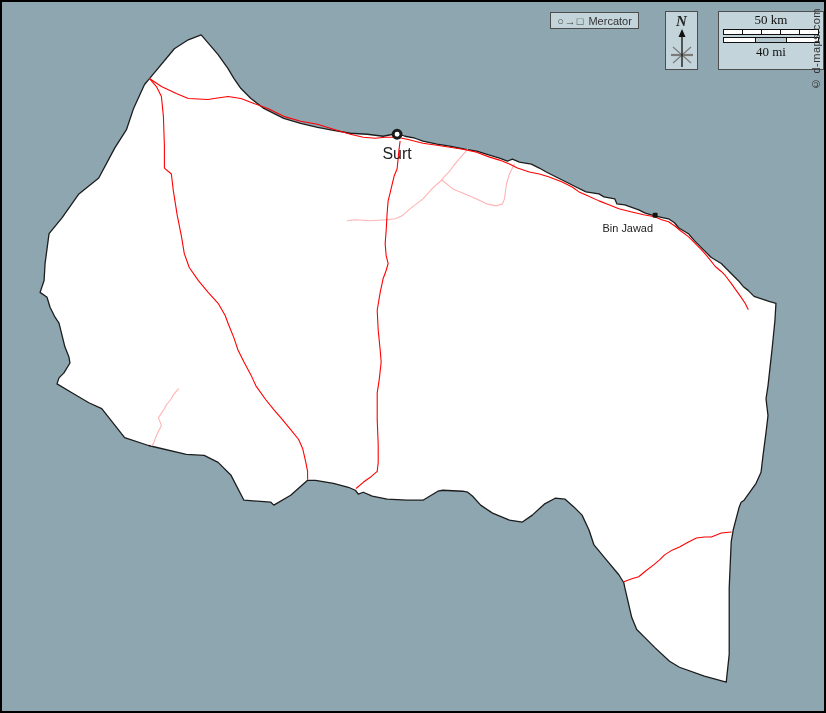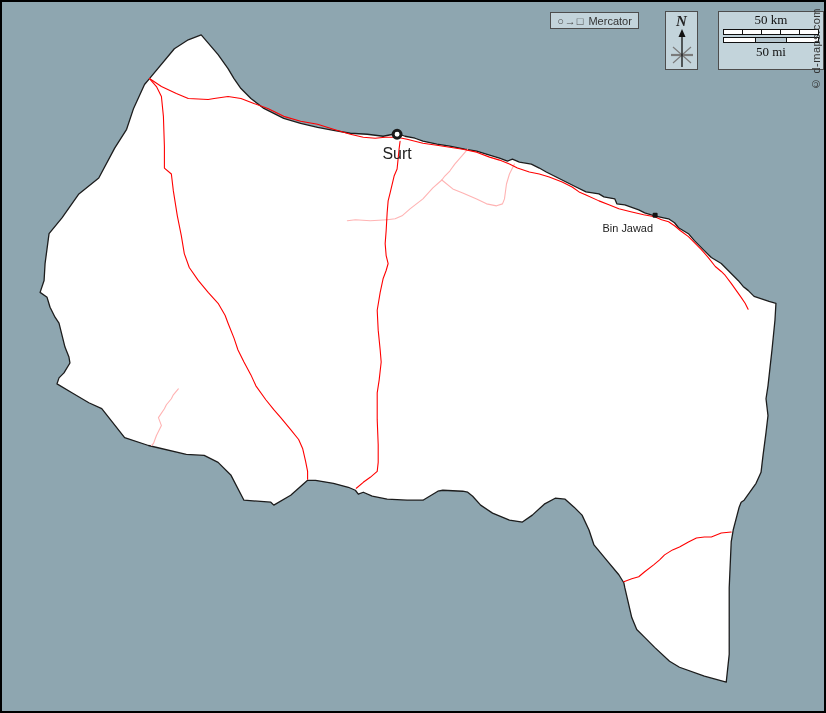--- a/index.html
+++ b/index.html
@@ -138,18 +138,18 @@
         <span class="seg"></span>
         <span class="seg"></span>
         <span class="seg"></span>
         <span class="seg"></span>
     </div>
     <div class="bar mi">
       <span class="seg"></span>
         <span class="seg shaded"></span>
         <span class="seg"></span>
     </div>
-    <div class="lbl">50 mi</div>
+    <div class="lbl">40 mi</div>
   </div>
 
   <div class="credit">© d-maps.com</div>
 
 </div>
 
 </body></html>

